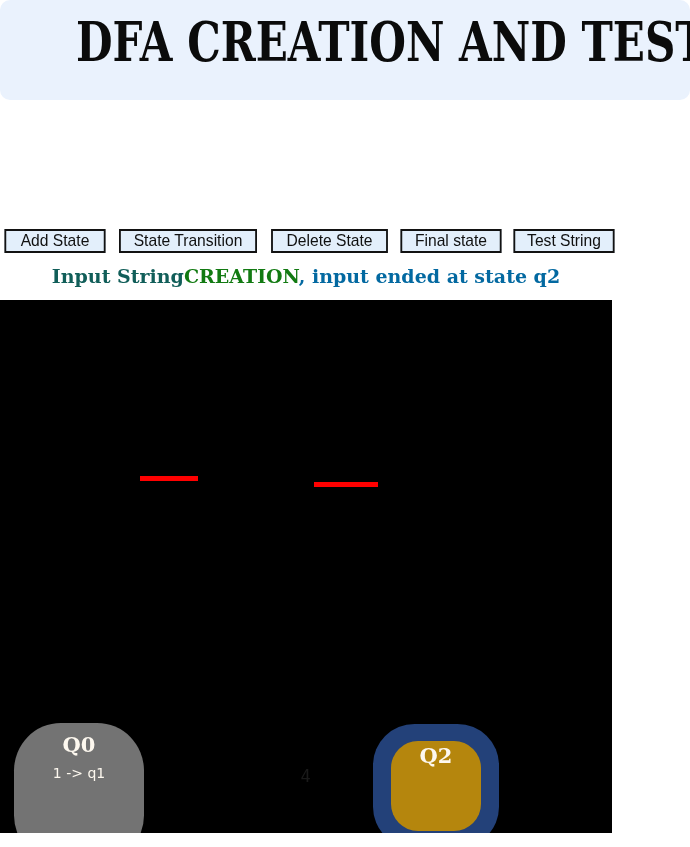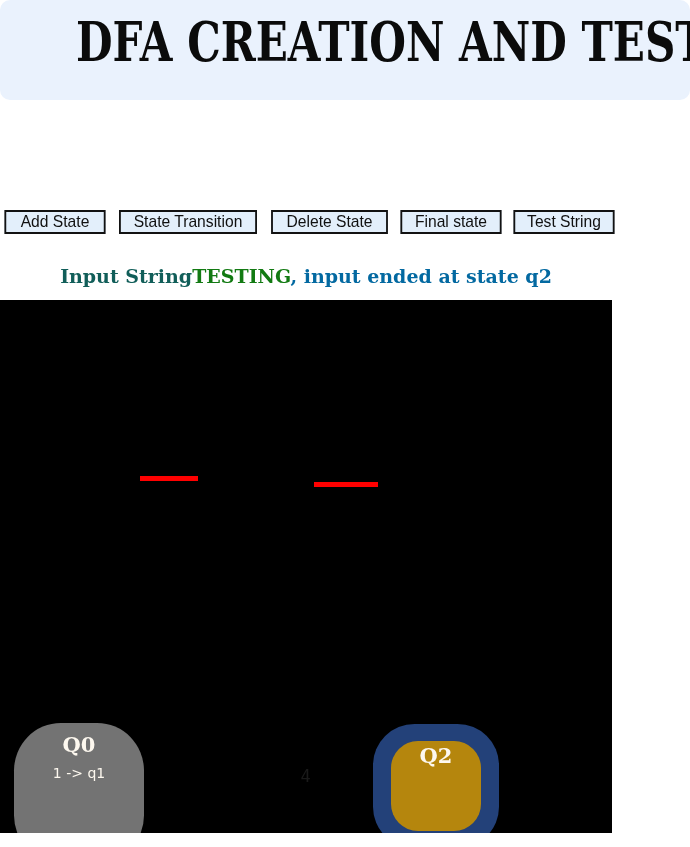--- a/index.html
+++ b/index.html
@@ -45,21 +45,21 @@
     white-space: nowrap;
   }
 
   
   #toolbar {
     position: absolute;
     left: 0;
     top: 190px;
     height: 63px;
     display: flex;
-    align-items: center;
+    align-items: flex-end;
   }
   .tb-btn {
     background: #e3effb;
     border: 2px solid #121212;
     box-sizing: border-box;
     margin-right: 3px;
     display: flex;
     align-items: center;
     justify-content: center;
     font-family: "Liberation Sans", sans-serif;
@@ -208,21 +208,21 @@
 </div>
 
 <div id="toolbar">
   <div class="tb-btn w1">Add State</div>
   <div class="tb-btn w2">State Transition</div>
   <div class="tb-btn w3">Delete State</div>
   <div class="tb-btn w4">Final state</div>
   <div class="tb-btn w5">Test String</div>
 </div>
 
-<div id="status-line"><span id="status-prefix">Input String</span><span id="status-verdict">TESTING</span><span id="status-suffix">, input ended at state q2</span></div>
+<div id="status-line"><span id="status-prefix">Input String</span><span id="status-verdict">CREATION</span><span id="status-suffix">, input ended at state q2</span></div>
 
 <div id="dfa-canvas">
 
   <div class="edge" style="left:140px; top:176px; width:58px;"></div>
   <div class="edge" style="left:314px; top:182px; width:64px;"></div>
 
   <div id="node-q0" class="state-node">
     <div class="node-id">Q0</div>
     <div class="node-rule">1 -&gt; q1</div>
   </div>

